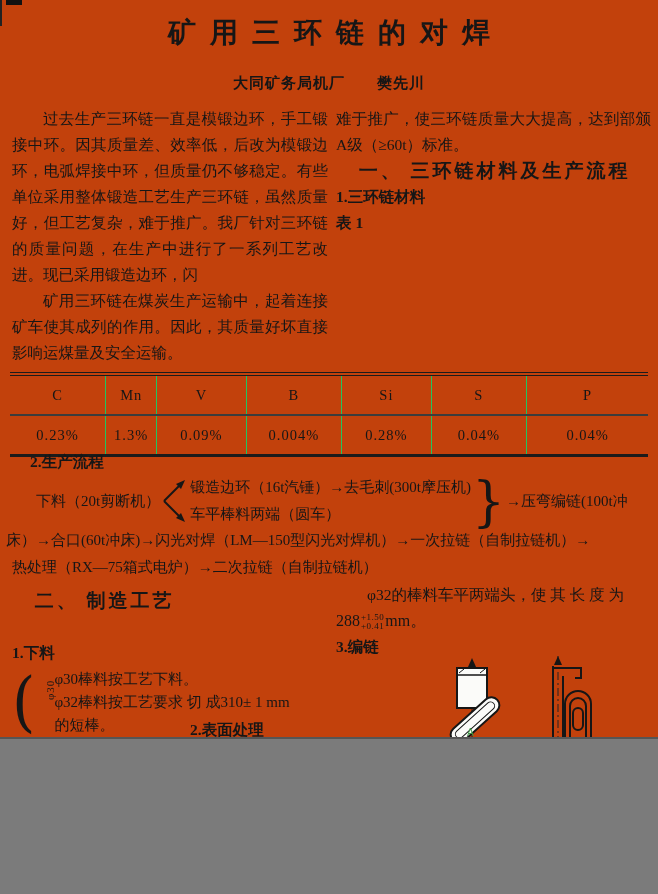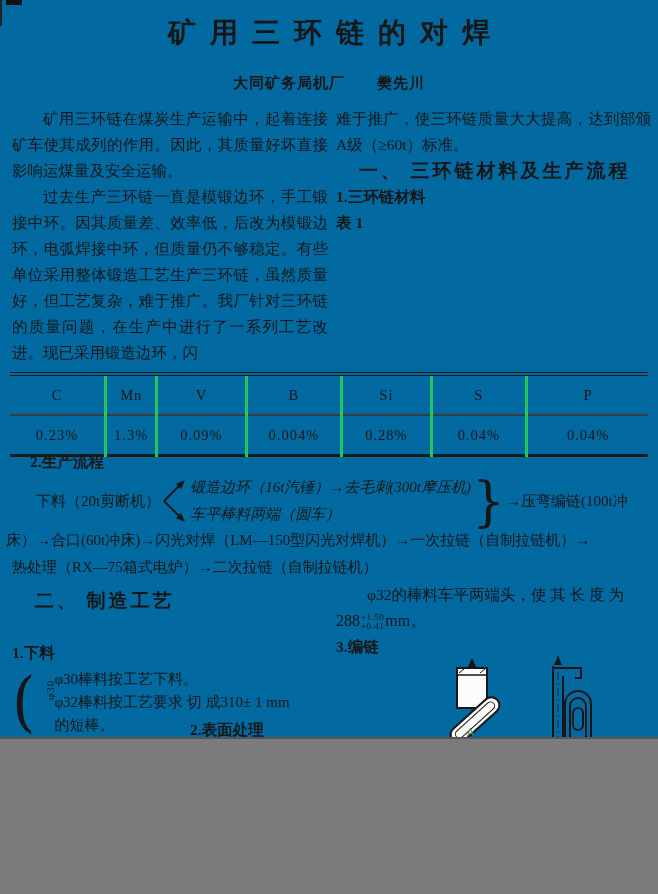--- a/index.html
+++ b/index.html
@@ -1,19 +1,19 @@
 <!DOCTYPE html>
 <html><head>
 <meta charset="utf-8">
 <style>
   html,body{margin:0;padding:0;}
   body{background:#e8e8e6;}
   #page{
     position:relative; width:658px; height:894px; margin:0 auto;
-    background:#0369a1; overflow:hidden;
+    background:#c2410c; overflow:hidden;
     font-family:"Liberation Serif","DejaVu Serif",serif;
     color:#161616;
   }
   
   .artifact-top{position:absolute;left:6px;top:0;width:16px;height:5px;background:#111;}
   .artifact-edge{position:absolute;left:0;top:0;width:2px;height:26px;background:#222;}
 
   .title{
     position:absolute; top:14px; left:0; width:100%;
     text-align:center; font-size:28px; font-weight:700;
@@ -40,37 +40,37 @@
   .table-label{ font-weight:700; padding-right:60px; margin-top:-4px;}
 
   
   .chem-table{
     position:absolute; left:10px; top:372px; width:638px;
     border-collapse:collapse;
     border-top:4px double #1b1b1b; border-bottom:3px solid #1b1b1b;
     font-size:14.5px;
   }
   .chem-table td{
-    text-align:center; height:36px; border-left:3px solid #22c55e;
+    text-align:center; height:36px; border-left:1px solid #22c55e;
     letter-spacing:1px;
   }
   .chem-table td:first-child{border-left:none;}
   .chem-table tr.hdr td{border-bottom:2px solid #3c3c3c;}
 
   .sub-abs{position:absolute; font-weight:700; font-size:15.5px;}
   .sub-flow{left:30px; top:452px;}
 
   
   .flow1{
     position:absolute; left:36px; top:470px; height:62px;
     display:flex; align-items:center; font-size:15px;
   }
   .flow-start{white-space:nowrap;}
   .fork-svg{margin:0 2px;}
-  .branches{display:flex; flex-direction:column; line-height:27px; white-space:nowrap;font-style:italic;}
+  .branches{display:flex; flex-direction:column; line-height:27px; white-space:nowrap;}
   .brace{
     font-family:"DejaVu Serif",serif; font-size:52px; font-weight:400;
     transform:scaleY(1.05); margin:0 1px; line-height:52px;
   }
   .flow-next{white-space:nowrap;}
   .flow-line{position:absolute; font-size:15px; white-space:nowrap;}
   .flow-line2{left:6px; top:531px;}
   .flow-line3{left:12px; top:558px;}
 
   
@@ -116,22 +116,22 @@
   <div class="artifact-top"></div>
   <div class="artifact-edge"></div>
 
   <div class="title">矿用三环链的对焊</div>
 
   <div class="byline">
     <span class="aff">大同矿务局机厂</span><span>樊先川</span>
   </div>
 
   <div class="col col-left">
+    <p class="indent">过去生产三环链一直是模锻边环，手工锻接中环。因其质量差、效率低，后改为模锻边环，电弧焊接中环，但质量仍不够稳定。有些单位采用整体锻造工艺生产三环链，虽然质量好，但工艺复杂，难于推广。我厂针对三环链的质量问题，在生产中进行了一系列工艺改进。现已采用锻造边环，闪</p>
     <p class="indent">矿用三环链在煤炭生产运输中，起着连接矿车使其成列的作用。因此，其质量好坏直接影响运煤量及安全运输。</p>
-    <p class="indent">过去生产三环链一直是模锻边环，手工锻接中环。因其质量差、效率低，后改为模锻边环，电弧焊接中环，但质量仍不够稳定。有些单位采用整体锻造工艺生产三环链，虽然质量好，但工艺复杂，难于推广。我厂针对三环链的质量问题，在生产中进行了一系列工艺改进。现已采用锻造边环，闪</p>
   </div>
 
   <div class="col col-right">
     <p>难于推广，使三环链质量大大提高，达到部颁A级（≥60t）标准。</p>
     <p class="h-num">一、 三环链材料及生产流程</p>
     <p class="subhead">1.三环链材料</p>
     <p class="table-label">表 1</p>
   </div>
 
   <table class="chem-table">

